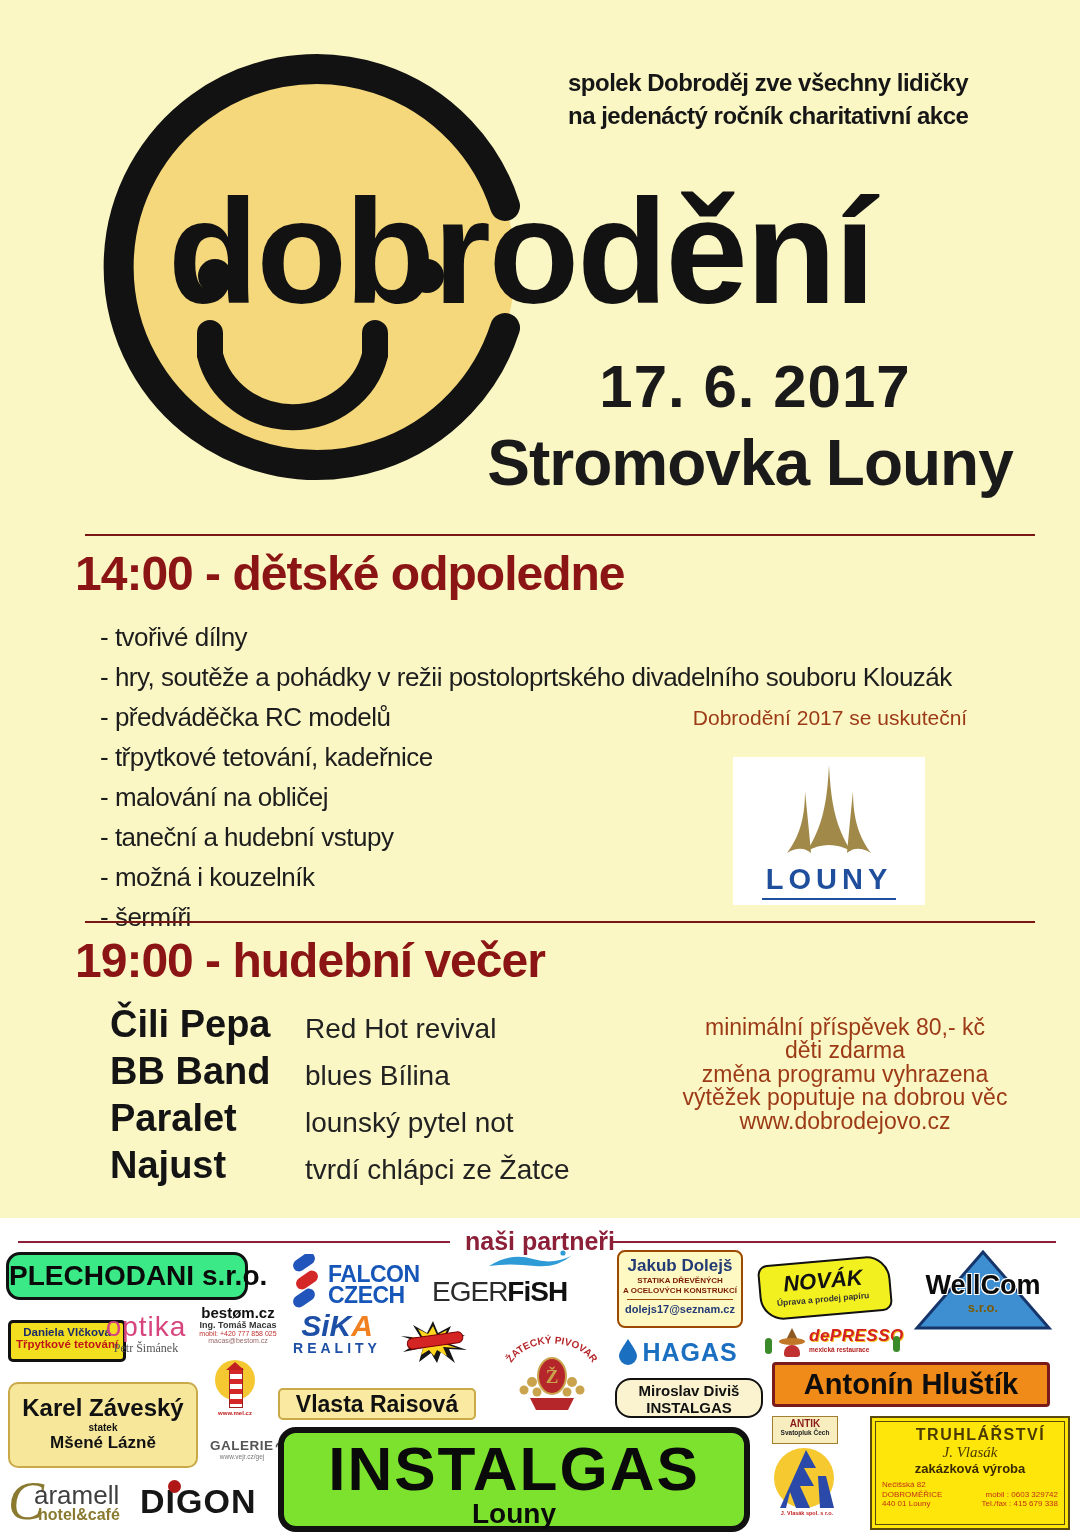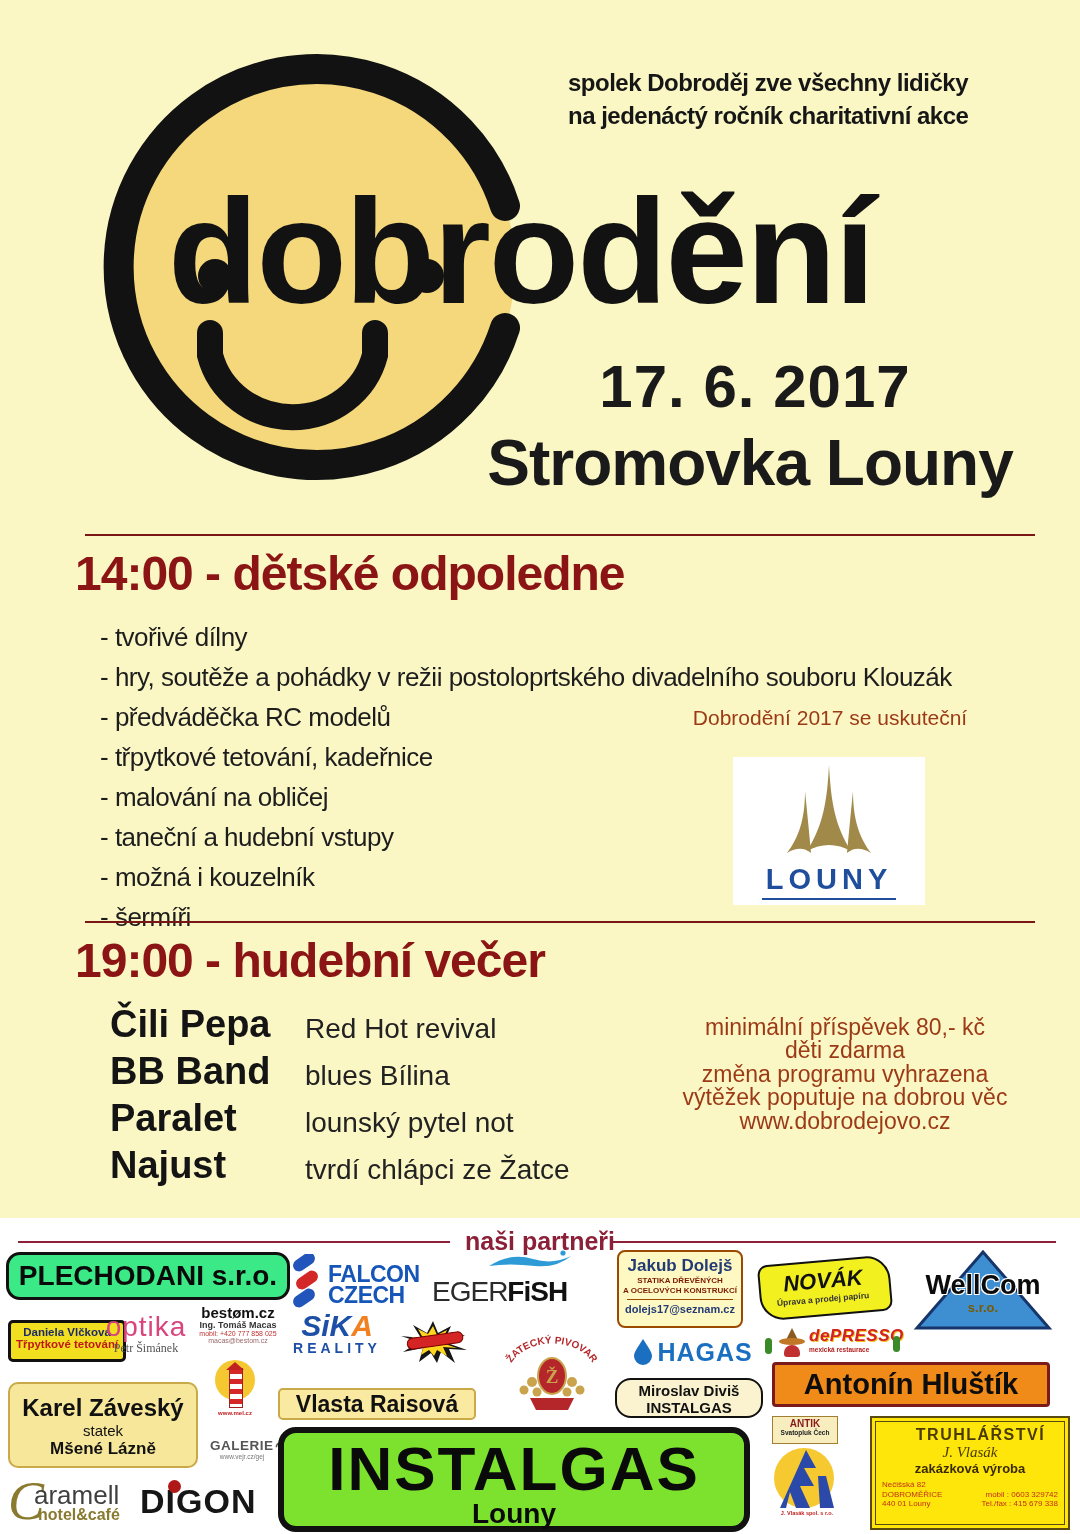--- a/index.html
+++ b/index.html
@@ -31,21 +31,21 @@
   .band-name{left:110px;font-size:38px;font-weight:700;color:#141414;}
   .band-desc{left:305px;font-size:28px;color:#222;}
   .info-txt{left:650px;top:1016px;width:390px;font-size:23px;line-height:23.4px;color:#9C3A16;}
 
   
   .partners-bg{position:absolute;left:0;top:1218px;width:1080px;height:316px;background:#fff;}
   .p-title{left:455px;top:1227px;width:170px;font-size:25px;font-weight:600;color:#8B2038;}
   .p-line{top:1241px;height:2px;background:#8B2038;}
 
   .box{box-sizing:border-box;}
-  .plechodani{left:6px;top:1252px;width:284px;height:48px;background:#3BE986;border:3px solid #111;
+  .plechodani{left:6px;top:1252px;width:242px;height:48px;background:#3BE986;border:3px solid #111;
               border-radius:14px;font-size:28px;font-weight:bold;line-height:42px;color:#0a0a0a;}
   .falcon-txt{font-size:23px;font-weight:800;line-height:21px;color:#1656B8;letter-spacing:-0.5px;}
   .egerfish-txt{font-size:28px;letter-spacing:-1px;color:#2b2b2b;}
   .egerfish-txt b{font-weight:900;color:#111;}
   .jakub{left:617px;top:1250px;width:126px;height:78px;background:#fef9c3;border:2px solid #9B4A00;
          border-radius:8px;padding-top:4px;}
   .jakub .n{font-size:17px;font-weight:800;color:#223a75;}
   .jakub .s{font-size:8px;font-weight:bold;color:#7a1a00;line-height:10px;}
   .jakub .hr{border-top:1px solid #9B4A00;margin:3px 8px;}
   .jakub .e{font-size:11px;font-weight:bold;color:#223a75;}
@@ -79,37 +79,37 @@
          border-radius:16px;padding-top:2px;}
   .divis div{font-size:15px;font-weight:800;color:#111;line-height:17px;}
   .hlustik{left:772px;top:1362px;width:278px;height:45px;background:#F08A18;border:3px solid #7a1a1a;
            border-radius:4px;font-size:29px;font-weight:800;line-height:39px;color:#0d0d0d;}
   .antik{left:772px;top:1416px;width:66px;height:28px;background:#F7EDBF;border:1px solid #a08030;padding-top:1px;}
   .antik .l1{font-size:10px;font-weight:bold;color:#8B1a1a;line-height:11px;}
   .antik .l2{font-size:6.5px;font-weight:bold;color:#222;}
   .karel{left:8px;top:1382px;width:190px;height:86px;background:#F6E79B;border:2px solid #C9A948;
          border-radius:10px;padding-top:10px;}
   .karel .n{font-size:24px;font-weight:800;color:#111;}
-  .karel .s1{font-size:15px;font-weight:400;color:#111;}
+  .karel .s1{font-size:10px;font-weight:700;color:#111;}
   .karel .s2{font-size:17px;font-weight:800;color:#111;}
   .vlasta{left:278px;top:1388px;width:198px;height:32px;background:#FAE9A0;border:2px solid #C9A948;
           border-radius:5px;font-size:23px;font-weight:800;line-height:28px;color:#111;}
   .stromovka{left:278px;top:1427px;width:472px;height:105px;background:#7DE22E;border:6px solid #111;
              border-radius:18px;}
   .stromovka .n{font-size:62px;font-weight:900;letter-spacing:2px;color:#0a0a0a;line-height:64px;margin-top:4px;}
   .stromovka .s{font-size:28px;font-weight:800;color:#0a0a0a;line-height:26px;}
   .truhlar{left:870px;top:1416px;width:200px;height:114px;background:#FFE60A;border:2px solid #5a4a10;
            box-shadow:inset 0 0 0 3px #FFE60A, inset 0 0 0 4px #5a4a10;padding-top:8px;}
   .truhlar .t{font-size:16px;font-weight:bold;letter-spacing:1.5px;color:#4a3a00;padding-left:21px;}
   .truhlar .nm{font-family:"Liberation Serif",serif;font-style:italic;font-size:15px;color:#4a3a00;}
   .truhlar .s{font-size:13px;font-weight:800;color:#3a2a00;}
   .truhlar .row{display:flex;justify-content:space-between;padding:4px 10px 0 10px;}
   .truhlar .sm{font-size:8px;line-height:9.5px;color:#C03018;text-align:left;}
   .truhlar .sm.r{text-align:right;}
-  .hagas{left:633px;top:1338px;width:130px;height:30px;}
+  .hagas{left:618px;top:1338px;width:130px;height:30px;}
   .hagas .n{font-size:25px;font-weight:800;color:#1B6FC0;letter-spacing:1px;}
   .depresso{left:765px;top:1326px;width:140px;height:38px;}
   .depresso .n{font-size:17px;font-weight:900;font-style:italic;color:#D42222;
                text-shadow:1px 1px 0 #F0C020;letter-spacing:0.5px;}
   .depresso .s{font-size:6.5px;font-weight:bold;color:#B22222;}
   .cactus{position:absolute;width:7px;height:16px;background:#3a8a2a;border-radius:4px;}
   .sombrero{position:absolute;left:14px;top:2px;width:26px;height:30px;}
   .somb-top{position:absolute;left:7px;top:0;width:0;height:0;border-left:6px solid transparent;
             border-right:6px solid transparent;border-bottom:12px solid #8a5a20;}
   .somb-brim{position:absolute;left:0;top:10px;width:26px;height:7px;background:#c07828;border-radius:50%;}

